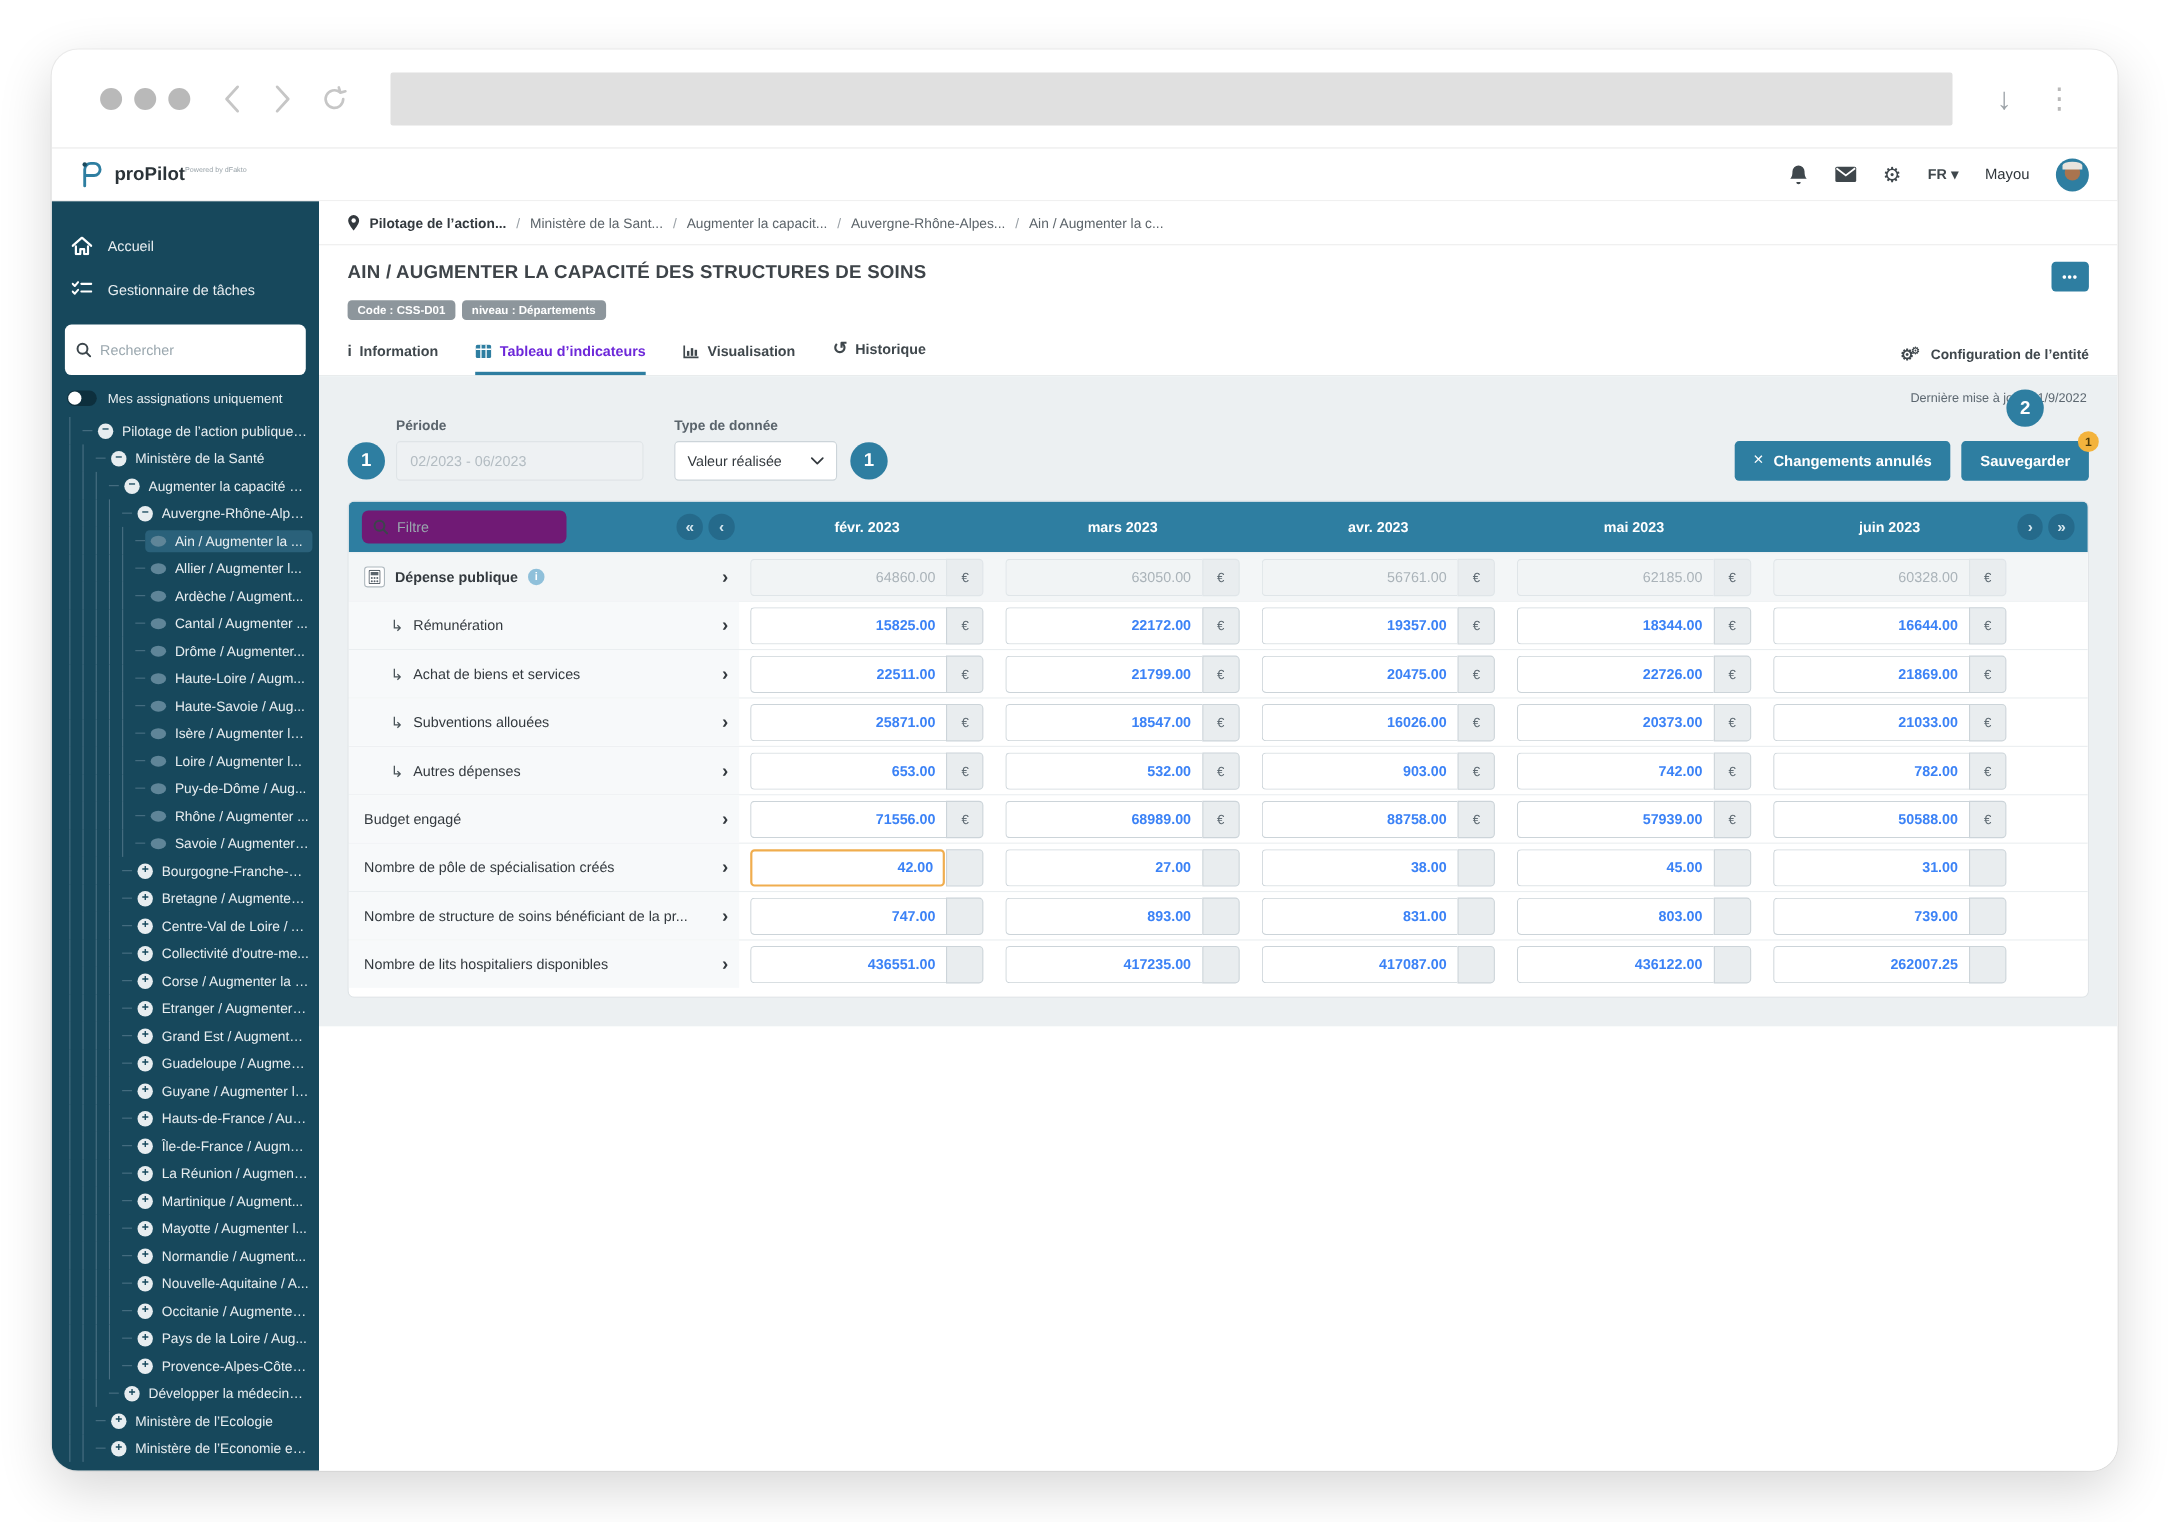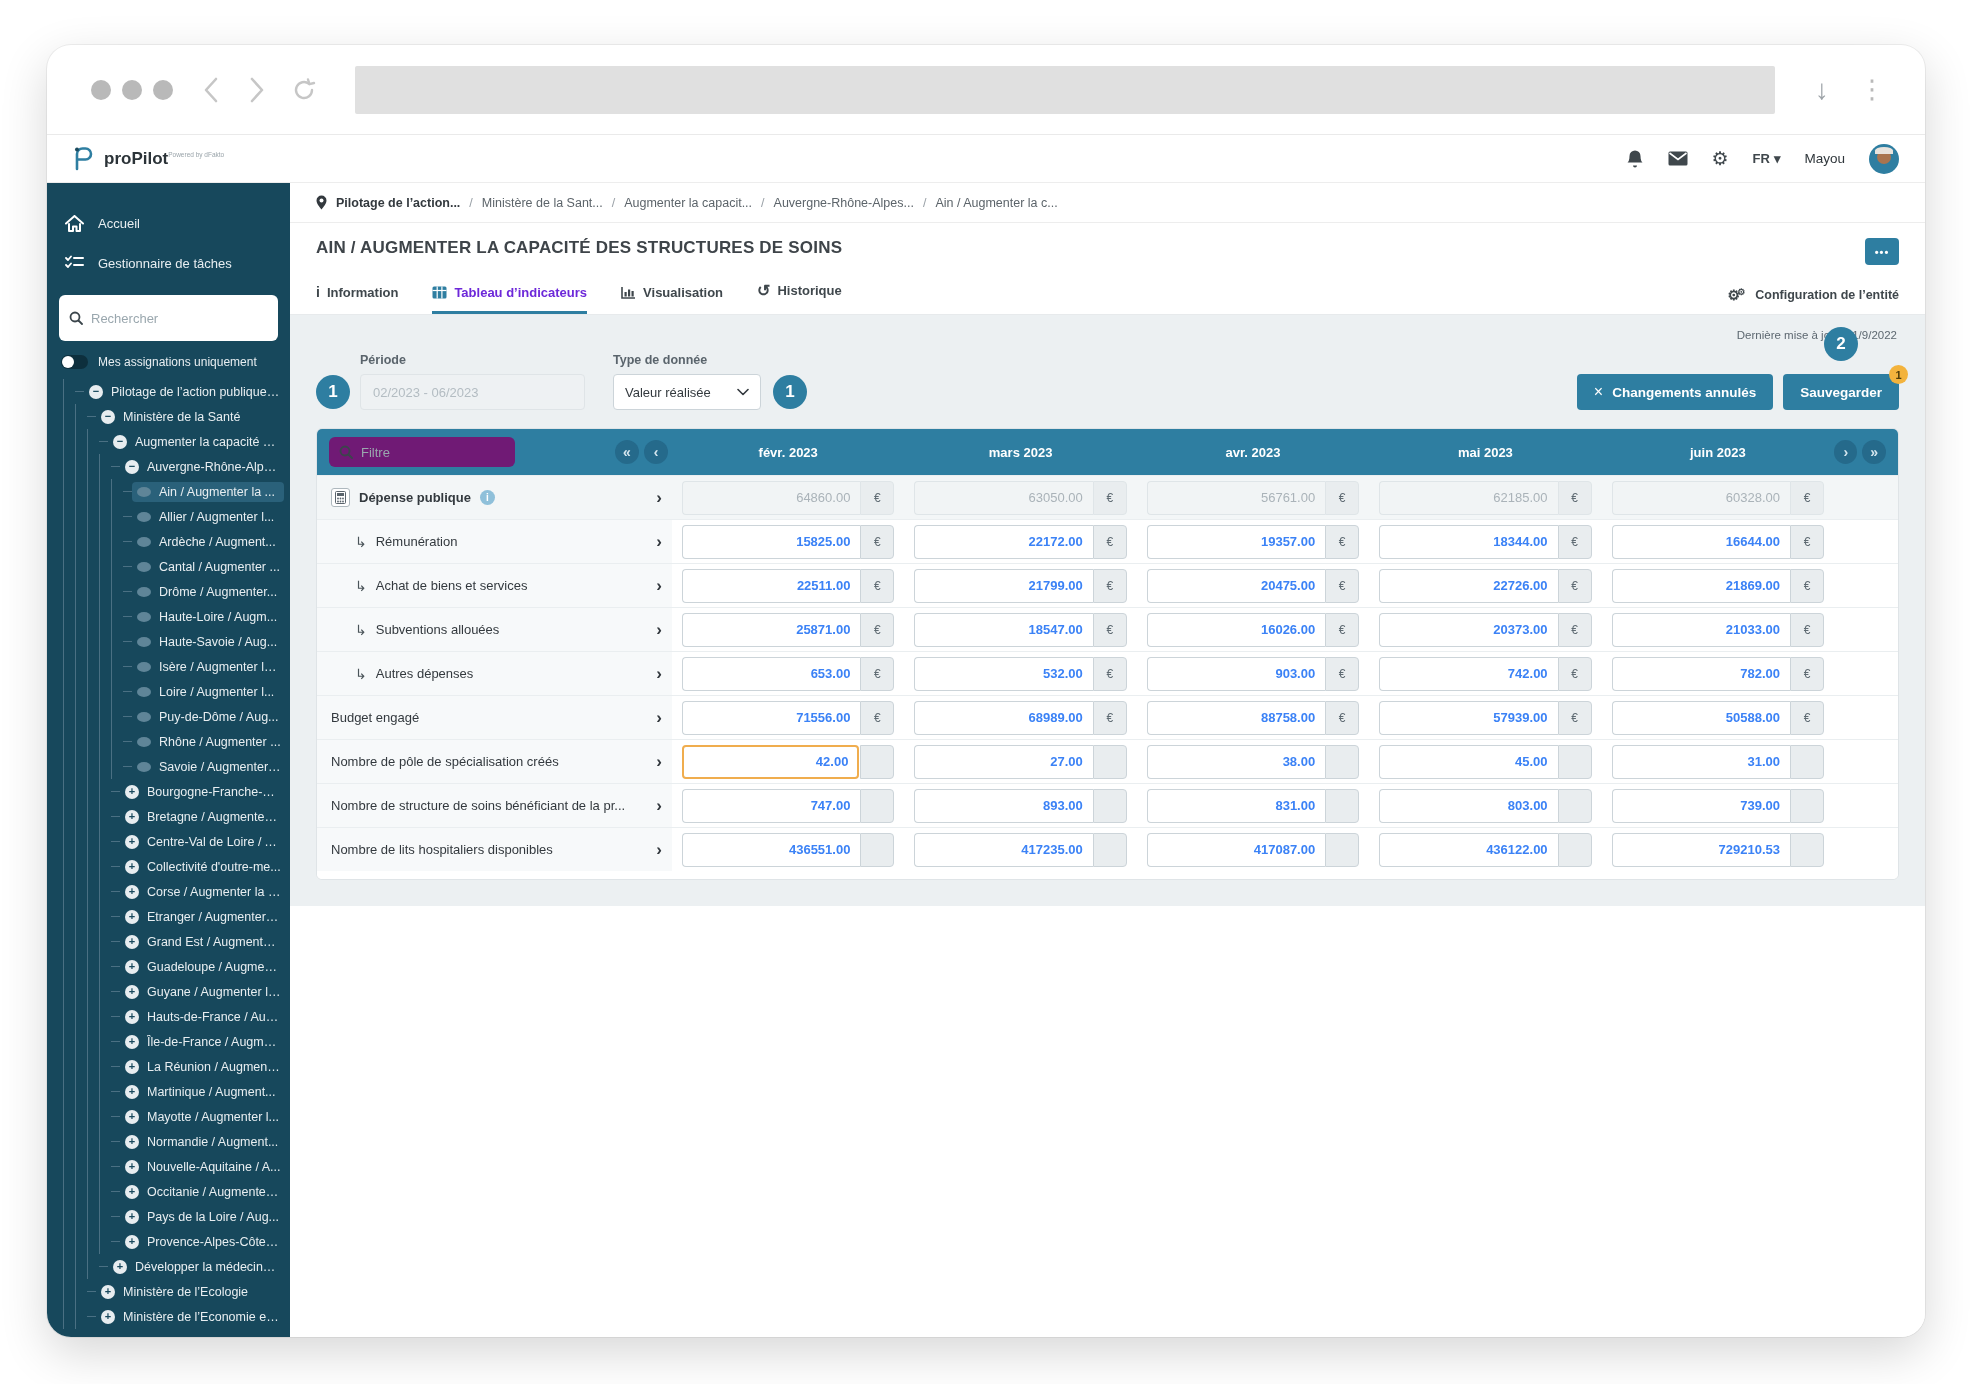--- a/index.html
+++ b/index.html
@@ -664,20 +664,24 @@
         <span>Augmenter la capacit...</span>
         <span class="bc-sep">/</span>
         <span>Auvergne-Rhône-Alpes...</span>
         <span class="bc-sep">/</span>
         <span>Ain / Augmenter la c...</span>
       </div>
 
       <div class="title-row">
         <h1 class="page-title">AIN / AUGMENTER LA CAPACITÉ DES STRUCTURES DE SOINS</h1>
         <button class="more-btn">•••</button>
+      </div>
+      <div class="badge-row">
+        <span class="badge">Code : CSS-D01</span>
+        <span class="badge">niveau : Départements</span>
       </div>
 
       <div class="tabs-row">
         <span class="tab">
           <span class="tic info-i">i</span>
           <span>Information</span>
         </span>
         <span class="tab active">
           <span class="tic">
             <svg width="15" height="13" viewBox="0 0 15 13">
@@ -1120,21 +1124,21 @@
                   </div>
                 </div>
                 <div class="vcell">
                   <div class="field">
                     <div class="val-box">436122.00</div>
                     <div class="unit-box"></div>
                   </div>
                 </div>
                 <div class="vcell">
                   <div class="field">
-                    <div class="val-box">729210.53</div>
+                    <div class="val-box">262007.25</div>
                     <div class="unit-box"></div>
                   </div>
                 </div>
                 <div></div>
               </div>
             </div>
           <div class="tbody-pad"></div>
         </div>
       </div>
 

